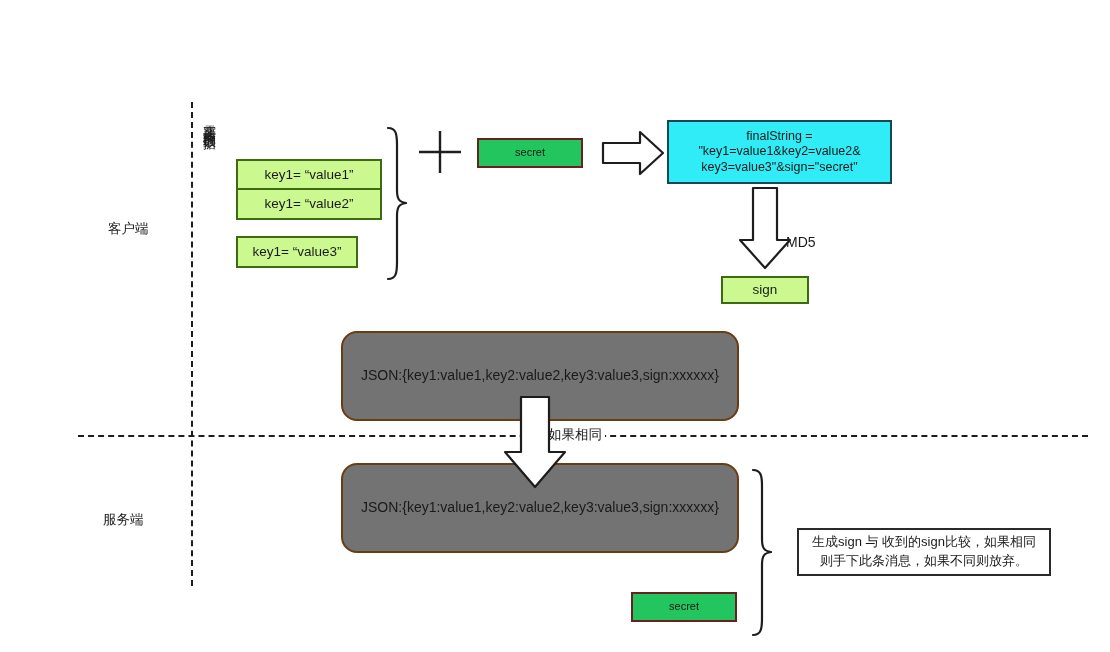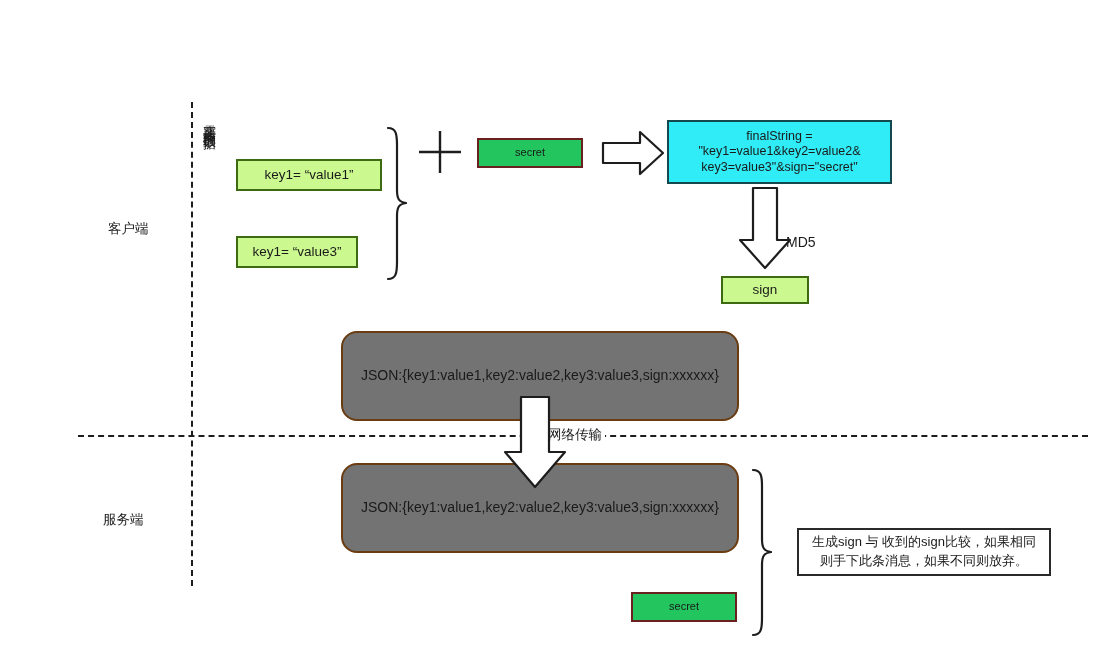--- a/index.html
+++ b/index.html
@@ -108,27 +108,28 @@
     color: #1a1a1a;
   }
 </style>
 </head>
 <body>
 
 <div id="canvas">
 
   <div class="dash-v" style="left:191px; top:102px; height:484px;"></div>
   <div class="dash-h" style="left:78px; top:435px; width:1010px;"></div>
-  <div class="net-label" style="left:545px; top:426px;">网络传输</div>
+  <div class="net-label" style="left:545px; top:426px;">如果相同</div>
 
   <div class="side-label" style="left:108px; top:220px;">客户端</div>
   <div class="side-label" style="left:103px; top:511px;">服务端</div>
   <div class="vert-label" style="left:203px; top:115px;">需要传输的数据</div>
 
   <div class="box box-green" style="left:236px; top:140px; width:146px; height:32px;margin-top:19px;">key1=  “value1”</div>
+  <div class="box box-green" style="left:236px; top:188px; width:146px; height:32px;">key1=  “value2”</div>
   <div class="box box-green" style="left:236px; top:236px; width:122px; height:32px;">key1=  “value3”</div>
 
   <div class="box box-red" style="left:477px; top:138px; width:106px; height:30px;">secret</div>
 
   <div class="box box-cyan" style="left:667px; top:120px; width:225px; height:64px; padding:2px 4px;">finalString =
 "key1=value1&amp;key2=value2&amp;
 key3=value3"&amp;sign="secret"</div>
 
   <div class="md5-label" style="left:786px; top:206px;margin-top:28px;">MD5</div>
 

